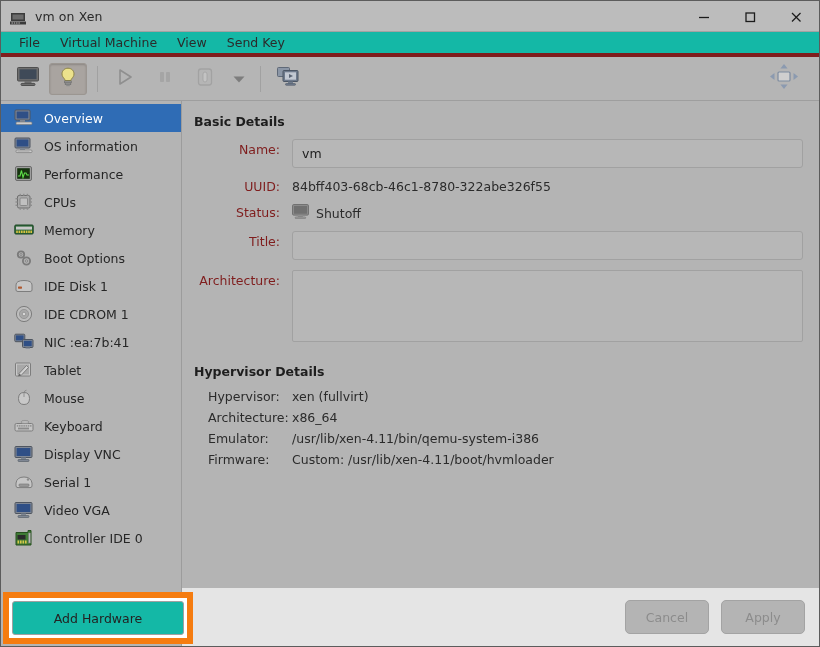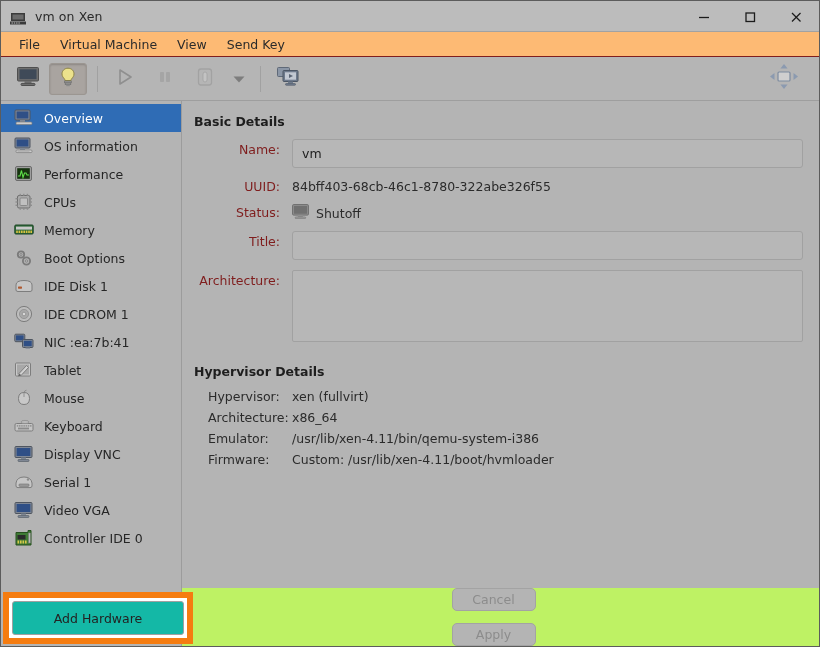--- a/index.html
+++ b/index.html
@@ -34,22 +34,22 @@
   .winbtn {
     width: 46px; height: 31px;
     display: flex; align-items: center; justify-content: center;
     color: #1c1c1c;
   }
   .winbtn svg { display:block; }
 
   
   #menubar {
     height: 25px; min-height: 25px;
-    background: #fdba74;
-    border-bottom: 1px solid #7f1d1d;
+    background: #14b8a6;
+    border-bottom: 4px solid #7f1d1d;
     display: flex; align-items: center;
     padding-left: 9px;
   }
   .menu-item {
     font-size: 12.5px; color: #2b2b2b;
     padding: 2px 9px; margin-right: 2px;
     white-space: nowrap;
   }
 
   
@@ -162,22 +162,21 @@
     font-size: 12.5px; color: #2b2b2b;
     text-align: left; padding-left: 14px;
   }
   .hvalue { font-size: 12.5px; color: #2b2b2b; }
 
   
   #footer {
     height: 58px; min-height: 58px;
     display: flex; align-items: center; justify-content: flex-end;
     padding-right: 14px; gap: 12px;
-    background: #bef264;
-    flex-direction: column;
+    background: #e5e5e5;
   }
   .footer-btn {
     width: 84px; height: 34px;
     border: 1px solid #a3a3a3;
     border-radius: 5px;
     background: #b4b4b4;
     display: flex; align-items: center; justify-content: center;
     font-size: 12.5px; color: #8c8c8c;
   }
 </style>

